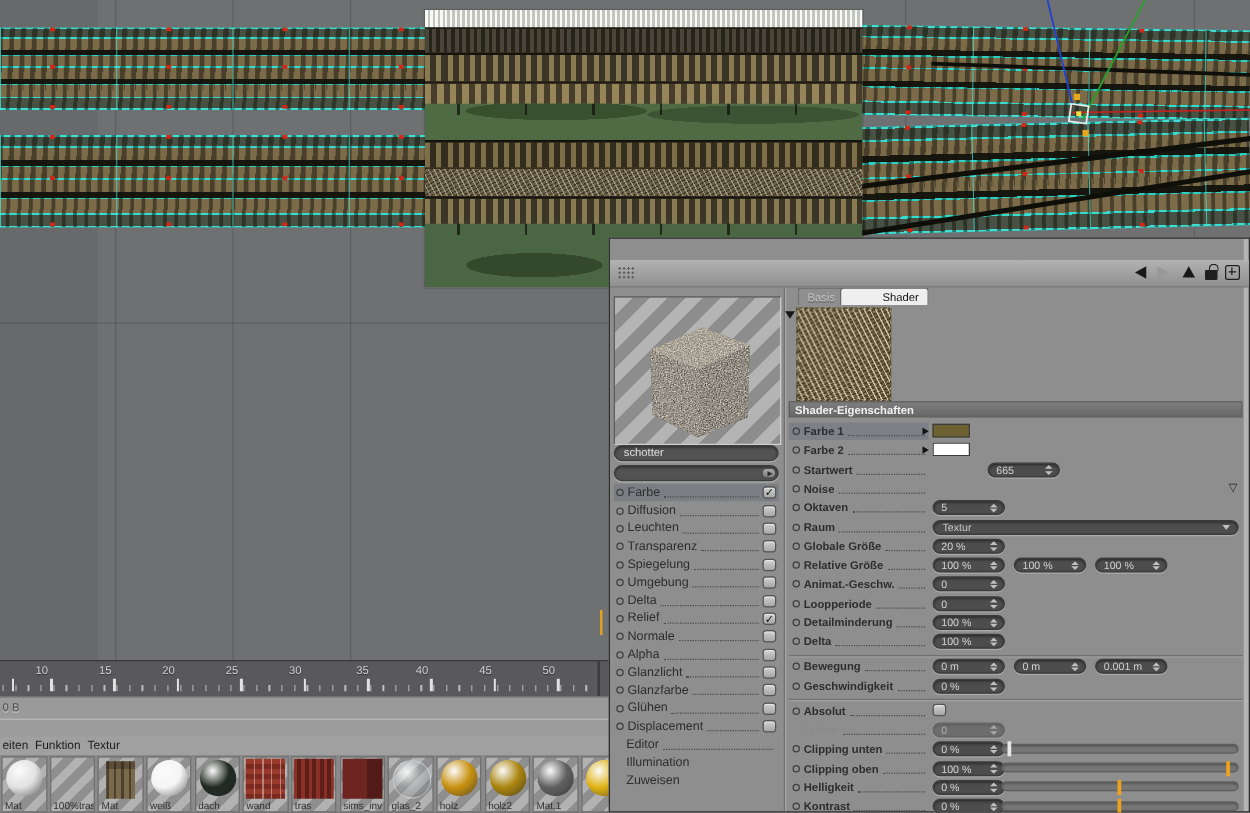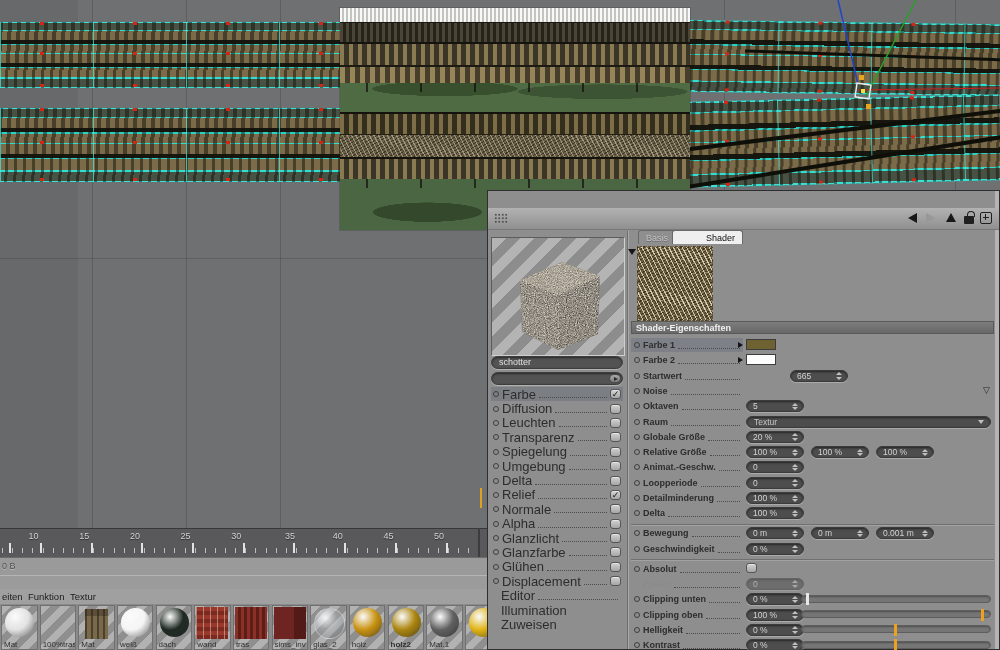--- a/index.html
+++ b/index.html
@@ -129,21 +129,21 @@
     border:1px solid #3d3d3d;box-sizing:border-box;box-shadow:inset 0 1px 2px rgba(0,0,0,.5),0 1px 0 rgba(255,255,255,.3);
     font-size:9px;color:#e0e0e0;line-height:11px;padding-left:7px;}
   .pill .minibtn{position:absolute;right:1px;top:1px;width:12px;height:9px;border-radius:5px;
     background:linear-gradient(#a8a8a8,#7e7e7e);border:1px solid #4a4a4a;box-sizing:border-box;}
   .pill .minibtn::after{content:"";position:absolute;left:3.5px;top:1.5px;width:0;height:0;
     border-top:2.5px solid transparent;border-bottom:2.5px solid transparent;border-left:4px solid #2a2a2a;}
   #channels{position:absolute;left:3px;top:196px;width:132px;}
   .chrow{position:relative;height:14.4px;display:flex;align-items:center;padding:0 2px;box-sizing:border-box;}
   .chrow.sel{background:#7b7f84;}
   .bullet{width:4px;height:4px;border:1px solid #3e3e3e;border-radius:50%;margin-right:3px;flex:none;}
-  .chlabel{font-size:13px;color:#2d2d2d;white-space:nowrap;}
+  .chlabel{font-size:10px;color:#2d2d2d;white-space:nowrap;}
   .leader{flex:1;margin:0 3px;border-bottom:1px dotted #4c4c4c;height:7px;min-width:4px;}
   .cb{width:11px;height:10px;border-radius:3px;border:1px solid #555;box-sizing:border-box;flex:none;
     background:linear-gradient(#d2d2d2,#a6a6a6);box-shadow:inset 0 1px 0 rgba(255,255,255,.5);
     font-size:9px;font-weight:bold;color:#141414;line-height:8px;text-align:center;}
   #vdivider{position:absolute;left:139px;top:40px;width:1px;height:418px;background:#6e6e6e;box-shadow:1px 0 0 #a8a8a8;}
 
   
   .tab{position:absolute;top:39px;height:14px;font-size:9px;line-height:14px;padding:0 7px;
     border:1px solid #696969;border-bottom:none;border-radius:3px 3px 0 0;box-sizing:border-box;}
   .tab.inactive{background:#8f8f8f;color:#c2c2c2;text-shadow:0 1px 0 #6c6c6c;}
@@ -292,21 +292,21 @@
       <span class="lbl">sims_inv</span>
     </div>
     <div class="tile" style="left: 310.2px;">
       <div class="ball" style="background: radial-gradient(circle at 35% 30%, rgba(255, 255, 255, 0.85), rgba(205, 210, 215, 0.25) 40%, rgba(120, 125, 130, 0.35) 75%, rgba(55, 55, 60, 0.55)); border: 1px solid rgba(255, 255, 255, 0.35);"></div>
       <span class="lbl">glas_2</span>
     </div>
     <div class="tile" style="left: 348.85px;">
       <div class="ball" style="background: radial-gradient(circle at 35% 30%, rgba(255, 255, 255, 0.95), rgb(200, 146, 16) 48%, rgba(0, 0, 0, 0.75) 125%);"></div>
       <span class="lbl">holz</span>
     </div>
-    <div class="tile" style="left: 387.5px; font-weight: bold;">
+    <div class="tile" style="left: 387.5px;">
       <div class="ball" style="background: radial-gradient(circle at 35% 30%, rgba(255, 255, 255, 0.95), rgb(171, 133, 14) 48%, rgba(0, 0, 0, 0.75) 125%);"></div>
       <span class="lbl">holz2</span>
     </div>
     <div class="tile" style="left: 426.15px;">
       <div class="ball" style="background: radial-gradient(circle at 35% 30%, rgba(255, 255, 255, 0.95), rgb(96, 96, 96) 48%, rgba(0, 0, 0, 0.75) 125%);"></div>
       <span class="lbl">Mat.1</span>
     </div>
     <div class="tile" style="left: 464.8px;">
       <div class="ball" style="background: radial-gradient(circle at 35% 30%, rgba(255, 255, 255, 0.95), rgb(224, 179, 20) 48%, rgba(0, 0, 0, 0.75) 125%);"></div>
     </div>

